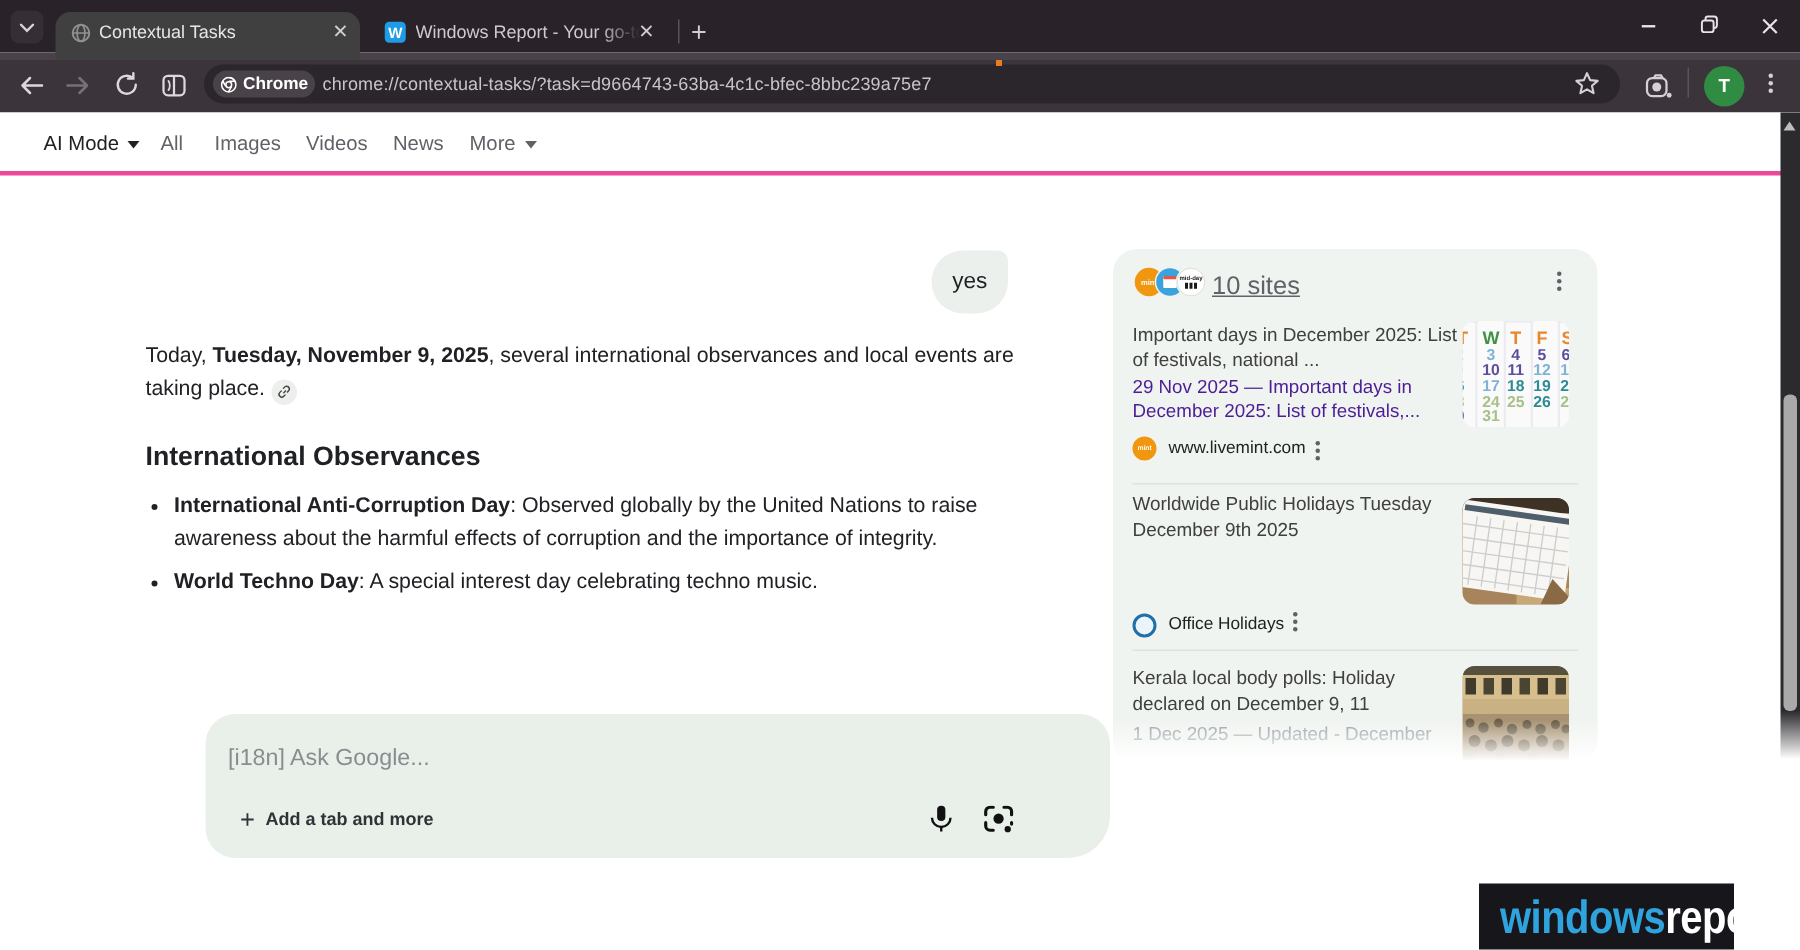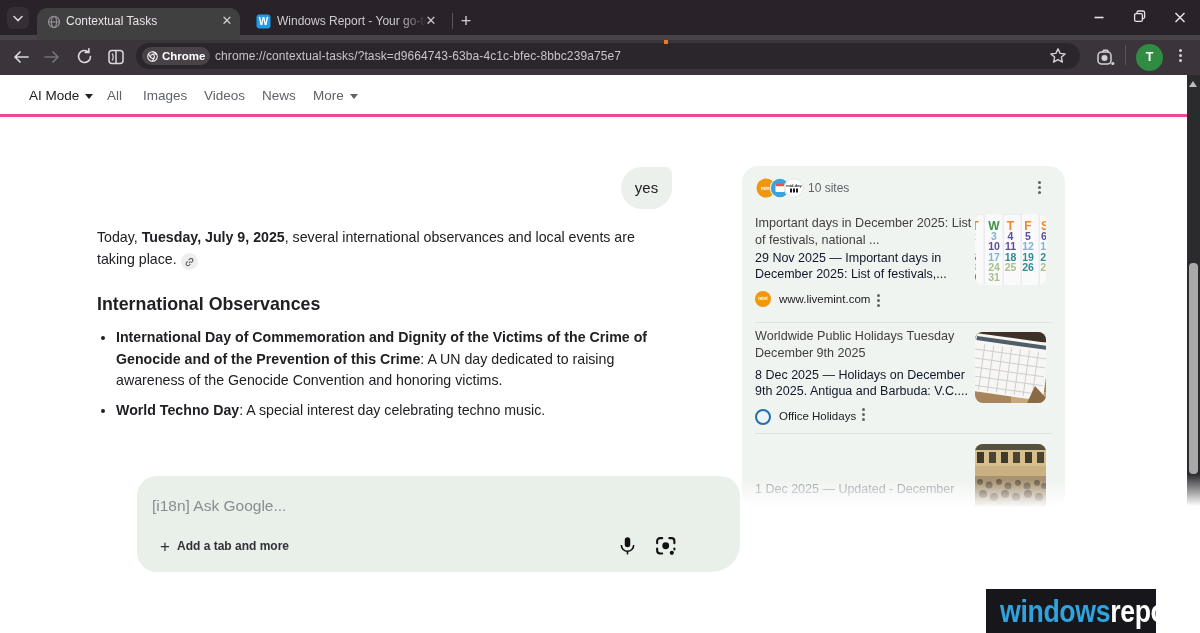--- a/index.html
+++ b/index.html
@@ -39,21 +39,21 @@
   #bullets .li::before { content:""; position:absolute; left:4px; top:9px; width:4px; height:4px; border-radius:50%; background:#202124; }
   
   #inputbox { position:absolute; left:89px; top:476px; width:603px; height:96px; background:#E9F0E9; border-radius:20px 20px 28px 20px;margin-left:48px; }
   #placeholder { position:absolute; left:15px; top:21px; font-size:15.5px; color:#878D91; }
   #addtab { position:absolute; left:40px; top:63px; font-size:12px; font-weight:bold; color:#2F3337; }
   #plusico { position:absolute; left:-17px; top:-2px; font-weight:400; font-size:17px; }
   
   #sidebar { position:absolute; left:742px; top:166px; width:323px; height:344px; background:#F0F4F0; border-radius:16px; overflow:hidden; }
   #sbfade { position:absolute; left:742px; top:480px; width:323px; height:32px; background:linear-gradient(to bottom, rgba(255,255,255,0), #ffffff 85%); }
   .sbtitle { position:absolute; left:13px; width:234px; font-size:12.6px; line-height:16.5px; color:#404040; }
-  .sbdesc { position:absolute; left:13px; width:225px; font-size:12.5px; line-height:16px; color:#0f172a; }
+  .sbdesc { position:absolute; left:13px; width:225px; font-size:12.5px; line-height:16px; color:#4c1d95; }
   .sbsrc { position:absolute; left:13px; font-size:11.5px; color:#202124; }
   .thumb { position:absolute; left:233px; width:71px; height:71px; border-radius:8px; overflow:hidden; }
   .sbdivider { position:absolute; left:13px; width:297px; height:1px; background:#DEE1DE; }
   .kebab { position:absolute; width:3px; height:3px; border-radius:50%; background:#5F6368; }
   .kebab::before, .kebab::after { content:""; position:absolute; left:0; width:3px; height:3px; border-radius:50%; background:#5F6368; }
   .kebab::before { top:-5px; } .kebab::after { top:5px; }
   .kebablt, .kebablt::before, .kebablt::after { background:#D5D0D5; }
   
   #sbtrack { position:absolute; left:1187px; top:75px; width:13px; height:399px; background:#2B2B2E; }
   #sbtrackfade { position:absolute; left:1187px; top:474px; width:13px; height:32px; background:linear-gradient(to bottom,#2B2B2E,rgba(255,255,255,0)); }
@@ -145,26 +145,26 @@
 <div id="nav">
   <span class="item aimode" style="left:29px;">AI Mode<span class="dntri"></span></span>
   <span class="item" style="left:107px;">All</span>
   <span class="item" style="left:143px;">Images</span>
   <span class="item" style="left:204px;">Videos</span>
   <span class="item" style="left:262px;">News</span>
   <span class="item" style="left:313px;">More<span class="dntri gray"></span></span>
 </div>
 
 <div id="bubble">yes</div>
-<div id="para">Today, <b>Tuesday, July 9, 2025</b>, several international observances and local events are<br>taking place.<span class="linkchip"><svg width="11" height="11" viewBox="0 0 24 24" style="margin-top:3px">
+<div id="para">Today, <b>Tuesday, November 9, 2025</b>, several international observances and local events are<br>taking place.<span class="linkchip"><svg width="11" height="11" viewBox="0 0 24 24" style="margin-top:3px">
         <path d="M10.6 13.4a1 1 0 0 1 0-1.4l2.8-2.8a1 1 0 0 1 1.4 1.4l-2.8 2.8a1 1 0 0 1-1.4 0zm-2.2 4.6a3 3 0 0 1-2.1-5.1l2.1-2.1a1 1 0 0 0-1.4-1.4l-2.1 2.1a5 5 0 0 0 7.1 7.1l2.1-2.1a1 1 0 0 0-1.4-1.4l-2.1 2.1a3 3 0 0 1-2.2.8zm7.2-16a5 5 0 0 0-3.5 1.5l-2.1 2.1a1 1 0 0 0 1.4 1.4l2.1-2.1a3 3 0 0 1 4.2 4.2l-2.1 2.1a1 1 0 0 0 1.4 1.4l2.1-2.1a5 5 0 0 0-3.5-8.5z" fill="#444"></path>
       </svg></span></div>
 <div id="h2">International Observances</div>
 <div id="bullets">
-  <div class="li"><b>International Day of Commemoration and Dignity of the Victims of the Crime of<br>Genocide and of the Prevention of this Crime</b>: A UN day dedicated to raising<br>awareness of the Genocide Convention and honoring victims.</div>
+  <div class="li"><b>International Anti-Corruption Day</b>: Observed globally by the United Nations to raise<br>awareness about the harmful effects of corruption and the importance of integrity.</div>
   <div class="li"><b>World Techno Day</b>: A special interest day celebrating techno music.</div>
 </div>
 
 <div id="inputbox">
   <div id="placeholder">[i18n] Ask Google...</div>
   <div id="addtab"><span id="plusico">+</span>Add a tab and more</div>
   </div>
 <svg style="position:absolute;left:620px;top:536px" width="15" height="20" viewBox="0 0 17 21">
     <rect x="5.4" y="0.5" width="6.2" height="11.5" rx="3.1" fill="#111"></rect>
     <path d="M1.5 9.5 a7 7 0 0 0 14 0" fill="none" stroke="#111" stroke-width="1.8"></path>
@@ -183,21 +183,21 @@
       <text x="10" y="12" font-size="5" fill="#fff" font-weight="bold" text-anchor="middle" font-family="Liberation Sans">mint</text>
     <circle cx="24" cy="10" r="10.2" fill="#F0F4F0"></circle>
       <circle cx="24" cy="10" r="9.2" fill="#3BA3DC"></circle>
       <rect x="19.5" y="6" width="9" height="8" rx="0.8" fill="#fff"></rect>
       <rect x="19.5" y="6" width="9" height="2.2" rx="0.8" fill="#E2574C"></rect>
     <circle cx="38" cy="10" r="10.2" fill="#F0F4F0"></circle>
       <circle cx="38" cy="10" r="9.2" fill="#fff" stroke="#D8D8D8" stroke-width="0.6"></circle>
       <text x="38" y="8.5" font-size="4" fill="#1a1a1a" font-weight="bold" text-anchor="middle" font-family="Liberation Sans">mid-day</text>
       <path d="M34 10.5h2v4h-2z M37 10.5h2v4h-2z M40 10.5h2v4h-2z" fill="#1a1a1a"></path>
   </svg>
-  <span style="position:absolute;left:66px;top:15px;font-size:12px;color:#5F6368;">10 sites</span>
+  <span style="position:absolute;left:66px;top:15px;font-size:17px;color:#5F6368;text-decoration:underline;">10 sites</span>
   <div class="kebab" style="left:296px;top:20px;"></div>
 
   <div class="sbtitle" style="top:49px;">Important days in December 2025: List<br>of festivals, national ...</div>
   <div class="sbdesc" style="top:84px;">29 Nov 2025 — Important days in<br>December 2025: List of festivals,...</div>
   <div style="position:absolute;left:13px;top:125px;width:16px;height:16px;border-radius:50%;background:#F0960F;color:#fff;font-size:4.5px;font-weight:bold;text-align:center;line-height:16px;">mint</div>
   <div class="sbsrc" style="left:37px;top:127px;">www.livemint.com</div>
   <div class="kebab" style="left:135px;top:133px;"></div>
   <div class="thumb" style="top:48px;background:#ECECF0;">
     <svg width="71" height="71" viewBox="0 0 71 71" font-family="Liberation Sans" font-weight="bold" text-anchor="middle">
       <g fill="#FAFAFB">
@@ -236,41 +236,41 @@
           <text x="53" y="57" fill="#2E8B94">26</text>
           <text x="71" y="57" fill="#A6C08A">27</text>
         <text x="-4.5" y="66.9" fill="#5B4E9B">30</text>
           <text x="19" y="66.9" fill="#A6C08A">31</text>
       </g>
     </svg>
   </div>
   <div class="sbdivider" style="top:156px;"></div>
 
   <div class="sbtitle" style="top:162px;">Worldwide Public Holidays Tuesday<br>December 9th 2025</div>
-  <div class="sbdesc" style="top:201px;">8 Dec 2025 — Holidays on December<br>9th 2025. Antigua and Barbuda: V.C....</div>
   <div style="position:absolute;left:13px;top:243px;width:16px;height:16px;border-radius:50%;background:#EAF4FA;border:2.5px solid #1F6FA8;"></div>
   <div class="sbsrc" style="left:37px;top:244px;">Office Holidays</div>
   <div class="kebab" style="left:120px;top:247px;"></div>
   <div class="thumb" style="top:166px;background:#A8845C;">
     <svg width="71" height="71" viewBox="0 0 71 71">
       <rect x="0" y="0" width="71" height="10" fill="#3E3226"></rect>
       <rect x="36" y="60" width="35" height="11" fill="#C9A878"></rect>
       <g transform="rotate(8 35 35)">
           <rect x="-4" y="6" width="76" height="58" rx="2" fill="#F7F6F3"></rect>
           <rect x="-2" y="9" width="72" height="4" fill="#4E5E6B"></rect>
       <g stroke="#CBCDCF" stroke-width="0.9">
             <path d="M-2 22h72M-2 31h72M-2 40h72M-2 49h72M-2 58h72"></path>
             <path d="M7 16v46M16 16v46M25 16v46M34 16v46M43 16v46M52 16v46M61 16v46"></path>
           </g>
         </g>
       <path d="M60 54 L71 66 L71 71 L52 71 Z" fill="#8A6A45"></path>
     </svg>
   </div>
   <div class="sbdivider" style="top:267px;"></div>
 
+  <div class="sbtitle" style="top:278px;">Kerala local body polls: Holiday<br>declared on December 9, 11</div>
   <div class="sbdesc" style="top:315px;color:#9AA0A6;">1 Dec 2025 — Updated - December</div>
   <div class="thumb" style="top:278px;background:#C3AC80;">
     <svg width="71" height="71" viewBox="0 0 71 71">
       <rect x="0" y="0" width="71" height="6" fill="#56513F"></rect>
       <rect x="0" y="6" width="71" height="16" fill="#D6BF8C"></rect>
       <rect x="2" y="8" width="7" height="11" fill="#3F3A2C"></rect>
         <rect x="14" y="8" width="7" height="11" fill="#4A4433"></rect>
         <rect x="26" y="8" width="7" height="11" fill="#3F3A2C"></rect>
         <rect x="38" y="8" width="7" height="11" fill="#4A4433"></rect>
         <rect x="50" y="8" width="7" height="11" fill="#3F3A2C"></rect>

